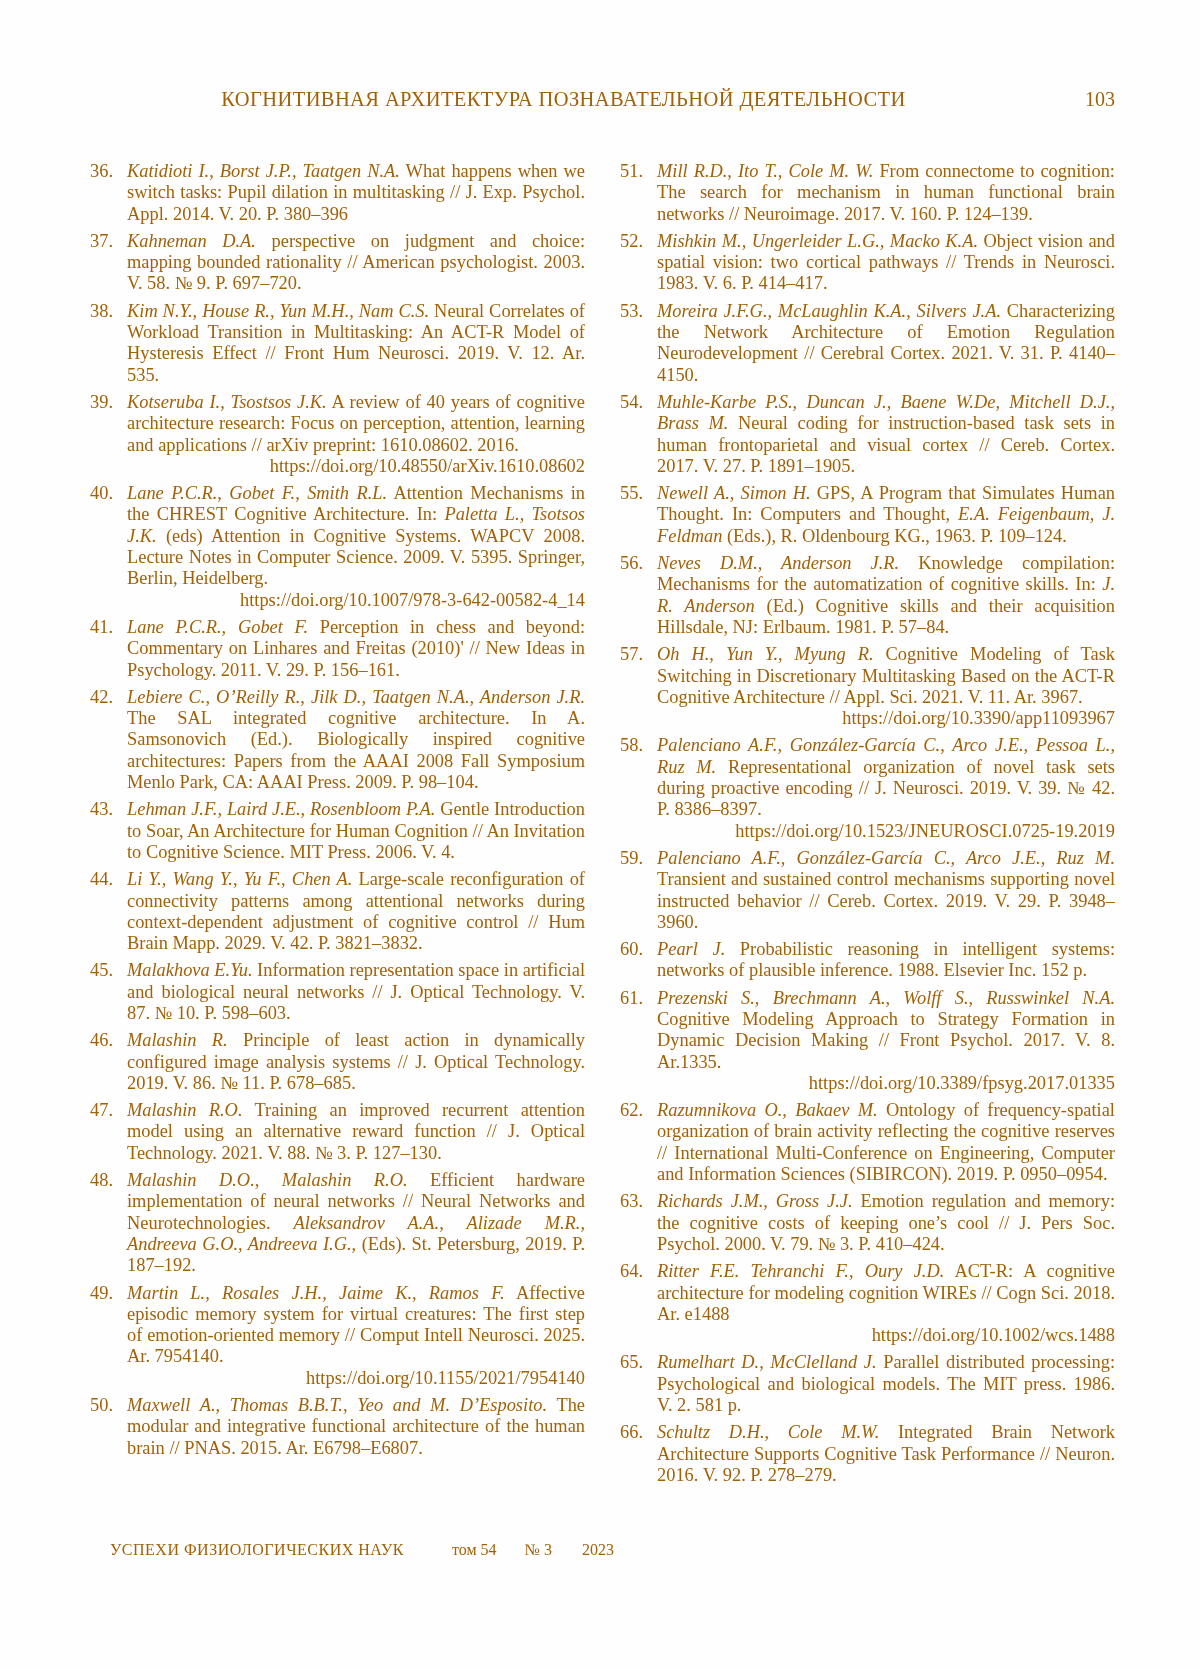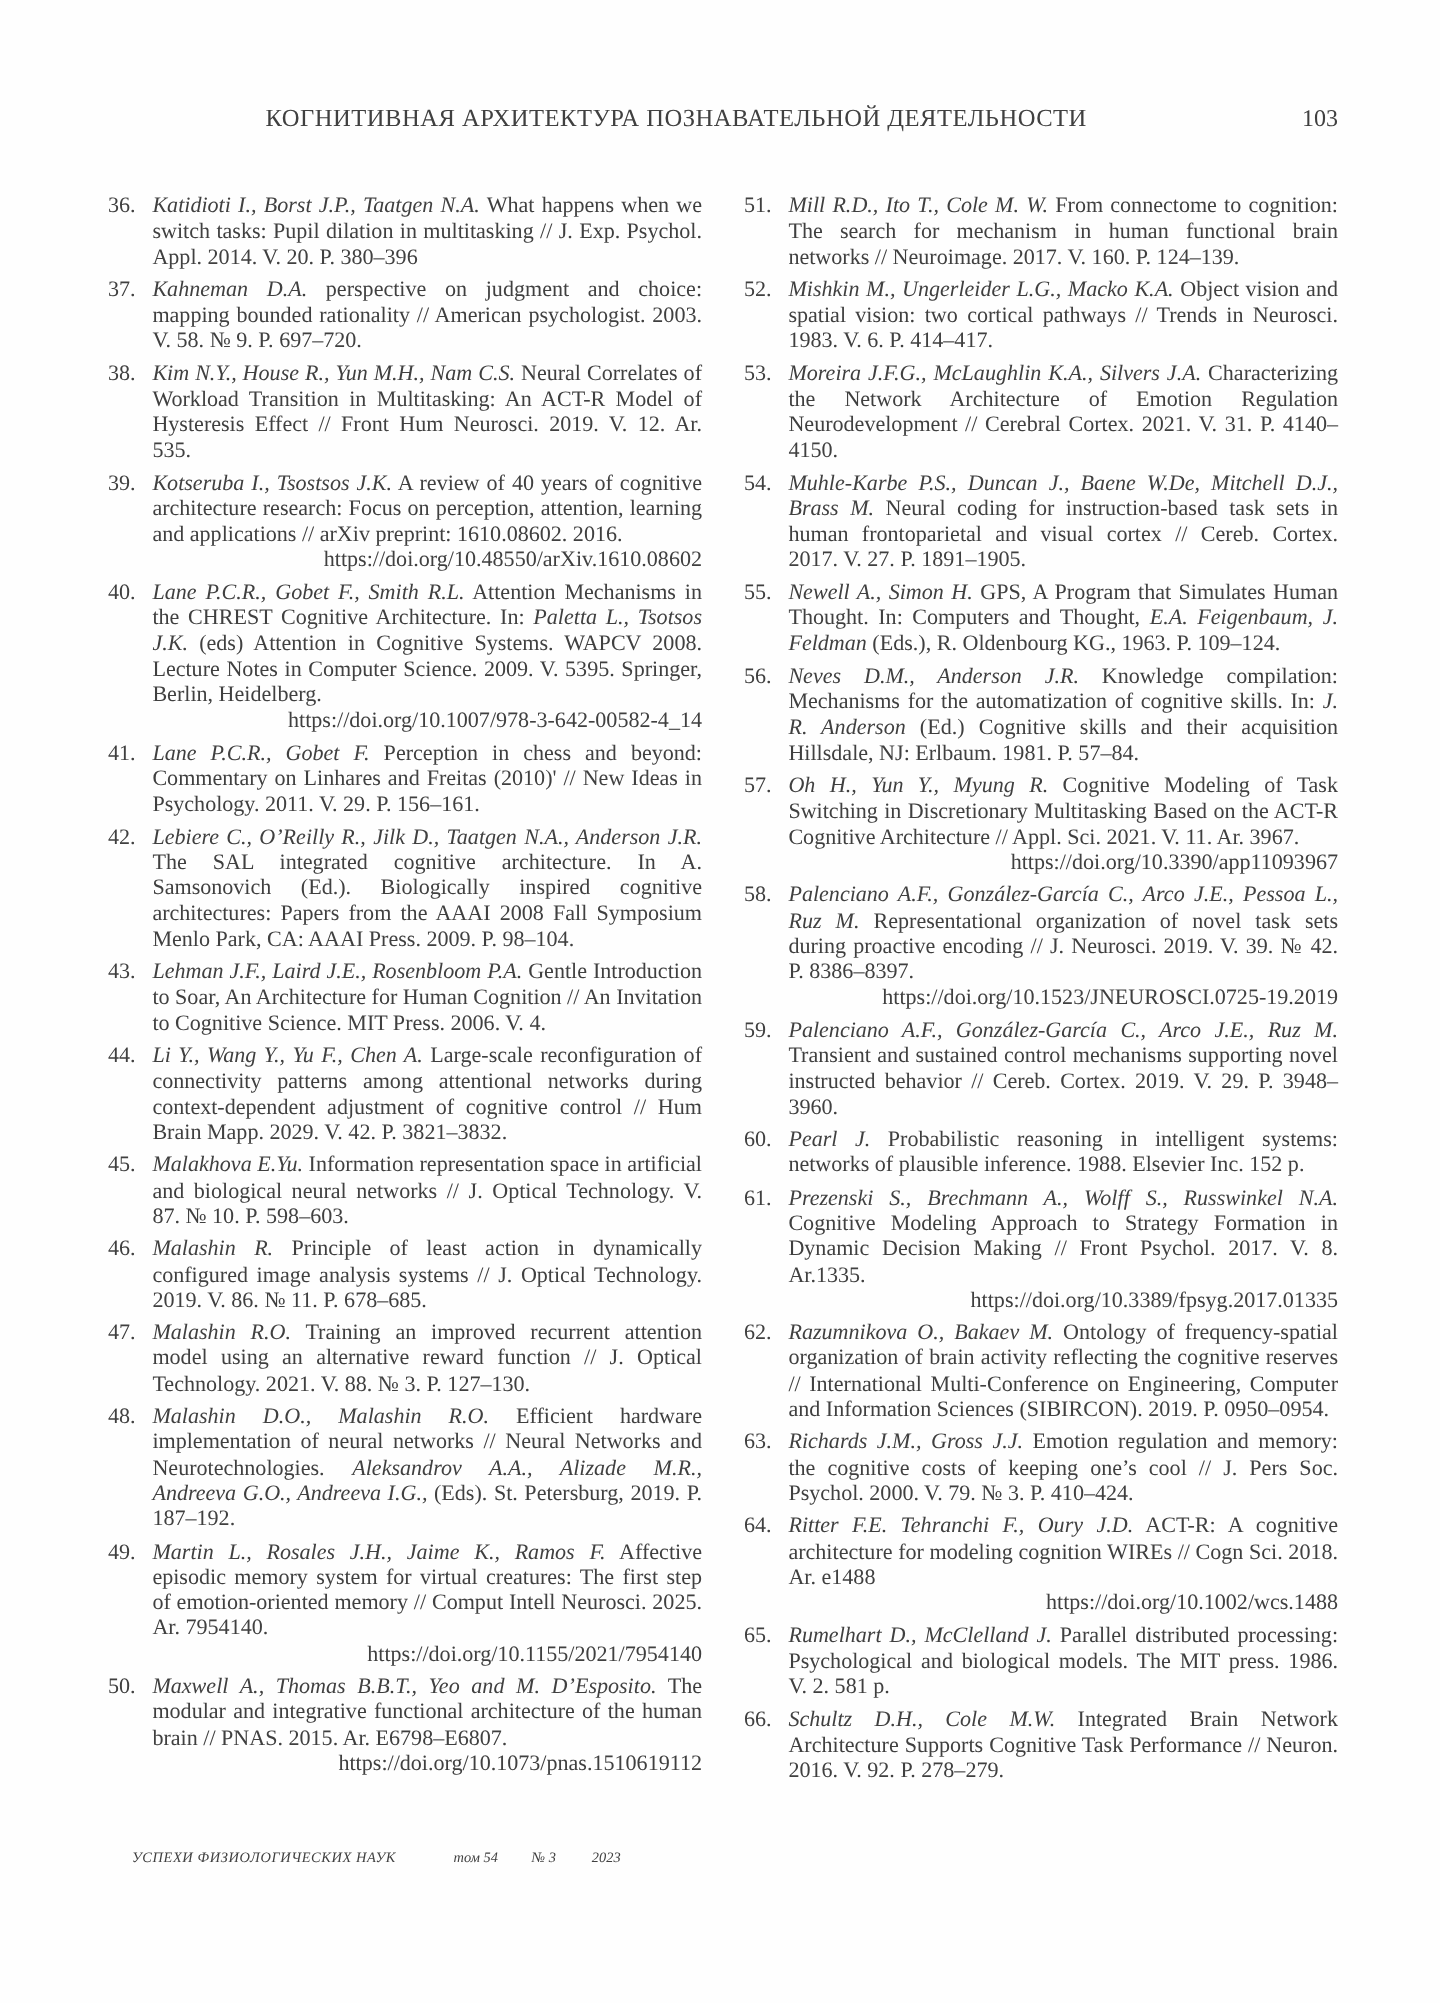--- a/index.html
+++ b/index.html
@@ -3,21 +3,21 @@
 <meta charset="utf-8">
 <style>
   html, body { margin: 0; padding: 0; background: #ffffff; }
   .page {
     position: relative;
     width: 1200px;
     height: 1669px;
     background: #fefefe;
     overflow: hidden;
     font-family: "Liberation Serif", "DejaVu Serif", serif;
-    color: #404040;
+    color: #a16207;
   }
   .header {
     position: absolute;
     top: 88px;
     left: 90px;
     width: 1025px;
     height: 30px;
   }
   .running-title {
     text-align: center;
@@ -59,23 +59,22 @@
   .ref-doi {
     text-align: right;
     word-break: break-all;
   }
   .footer {
     position: absolute;
     left: 110px;
     top: 1541px;
     display: flex;
     align-items: center;
-    font-size: 12px;
+    font-size: 16px;
     white-space: nowrap;
-    font-style: italic;
   }
   .footer .f-journal { letter-spacing: 0.5px; }
   .footer .f-volume { margin-left: 48px; }
   .footer .f-issue  { margin-left: 28px; }
   .footer .f-year   { margin-left: 30px; }
 </style>
 </head>
 <body>
 
 <div class="page">
@@ -94,21 +93,21 @@
         <div class="ref"><span class="ref-num">40.</span><span class="ref-body"><i>Lane P.C.R., Gobet F., Smith R.L.</i><span> Attention Mechanisms in the CHREST Cognitive Architecture. In: </span><i>Paletta L., Tsotsos J.K.</i><span> (eds) Attention in Cognitive Systems. WAPCV 2008. Lecture Notes in Computer Science. 2009. V. 5395. Springer, Berlin, Heidelberg.</span></span><div class="ref-doi">https://doi.org/10.1007/978-3-642-00582-4_14</div></div>
         <div class="ref"><span class="ref-num">41.</span><span class="ref-body"><i>Lane P.C.R., Gobet F.</i><span> Perception in chess and beyond: Commentary on Linhares and Freitas (2010)' // New Ideas in Psychology. 2011. V. 29. P. 156–161.</span></span></div>
         <div class="ref"><span class="ref-num">42.</span><span class="ref-body"><i>Lebiere C., O’Reilly R., Jilk D., Taatgen N.A., Anderson J.R.</i><span> The SAL integrated cognitive architecture. In A. Samsonovich (Ed.). Biologically inspired cognitive architectures: Papers from the AAAI 2008 Fall Symposium Menlo Park, CA: AAAI Press. 2009. P. 98–104.</span></span></div>
         <div class="ref"><span class="ref-num">43.</span><span class="ref-body"><i>Lehman J.F., Laird J.E., Rosenbloom P.A.</i><span> Gentle Introduction to Soar, An Architecture for Human Cognition // An Invitation to Cognitive Science. MIT Press. 2006. V. 4.</span></span></div>
         <div class="ref"><span class="ref-num">44.</span><span class="ref-body"><i>Li Y., Wang Y., Yu F., Chen A.</i><span> Large-scale reconfiguration of connectivity patterns among attentional networks during context-dependent adjustment of cognitive control // Hum Brain Mapp. 2029. V. 42. P. 3821–3832.</span></span></div>
         <div class="ref"><span class="ref-num">45.</span><span class="ref-body"><i>Malakhova E.Yu.</i><span> Information representation space in artificial and biological neural networks // J. Optical Technology. V. 87. № 10. P. 598–603.</span></span></div>
         <div class="ref"><span class="ref-num">46.</span><span class="ref-body"><i>Malashin R.</i><span> Principle of least action in dynamically configured image analysis systems // J. Optical Technology. 2019. V. 86. № 11. P. 678–685.</span></span></div>
         <div class="ref"><span class="ref-num">47.</span><span class="ref-body"><i>Malashin R.O.</i><span> Training an improved recurrent attention model using an alternative reward function // J. Optical Technology. 2021. V. 88. № 3. P. 127–130.</span></span></div>
         <div class="ref"><span class="ref-num">48.</span><span class="ref-body"><i>Malashin D.O., Malashin R.O.</i><span> Efficient hardware implementation of neural networks // Neural Networks and Neurotechnologies. </span><i>Aleksandrov A.A., Alizade M.R., Andreeva G.O., Andreeva I.G.,</i><span> (Eds). St. Petersburg, 2019. P. 187–192.</span></span></div>
         <div class="ref"><span class="ref-num">49.</span><span class="ref-body"><i>Martin L., Rosales J.H., Jaime K., Ramos F.</i><span> Affective episodic memory system for virtual creatures: The first step of emotion-oriented memory // Comput Intell Neurosci. 2025. Ar. 7954140.</span></span><div class="ref-doi">https://doi.org/10.1155/2021/7954140</div></div>
-        <div class="ref"><span class="ref-num">50.</span><span class="ref-body"><i>Maxwell A., Thomas B.B.T., Yeo and M. D’Esposito.</i><span> The modular and integrative functional architecture of the human brain // PNAS. 2015. Ar. E6798–E6807.</span></span><div class="ref-doi">https://doi.org/10.1073/pnas.1510619112</div></div>
+        <div class="ref"><span class="ref-num">50.</span><span class="ref-body"><i>Maxwell A., Thomas B.B.T., Yeo and M. D’Esposito.</i><span> The modular and integrative functional architecture of the human brain // PNAS. 2015. Ar. E6798–E6807.</span></span></div>
       </div>
     <div class="col" id="col-right">
         <div class="ref"><span class="ref-num">51.</span><span class="ref-body"><i>Mill R.D., Ito T., Cole M. W.</i><span> From connectome to cognition: The search for mechanism in human functional brain networks // Neuroimage. 2017. V. 160. P. 124–139.</span></span></div>
         <div class="ref"><span class="ref-num">52.</span><span class="ref-body"><i>Mishkin M., Ungerleider L.G., Macko K.A.</i><span> Object vision and spatial vision: two cortical pathways // Trends in Neurosci. 1983. V. 6. P. 414–417.</span></span></div>
         <div class="ref"><span class="ref-num">53.</span><span class="ref-body"><i>Moreira J.F.G., McLaughlin K.A., Silvers J.A.</i><span> Characterizing the Network Architecture of Emotion Regulation Neurodevelopment // Cerebral Cortex. 2021. V. 31. P. 4140–4150.</span></span></div>
         <div class="ref"><span class="ref-num">54.</span><span class="ref-body"><i>Muhle-Karbe P.S., Duncan J., Baene W.De, Mitchell D.J., Brass M.</i><span> Neural coding for instruction-based task sets in human frontoparietal and visual cortex // Cereb. Cortex. 2017. V. 27. P. 1891–1905.</span></span></div>
         <div class="ref"><span class="ref-num">55.</span><span class="ref-body"><i>Newell A., Simon H.</i><span> GPS, A Program that Simulates Human Thought. In: Computers and Thought, </span><i>E.A. Feigenbaum, J. Feldman</i><span> (Eds.), R. Oldenbourg KG., 1963. P. 109–124.</span></span></div>
         <div class="ref"><span class="ref-num">56.</span><span class="ref-body"><i>Neves D.M., Anderson J.R.</i><span> Knowledge compilation: Mechanisms for the automatization of cognitive skills. In: </span><i>J. R. Anderson</i><span> (Ed.) Cognitive skills and their acquisition Hillsdale, NJ: Erlbaum. 1981. P. 57–84.</span></span></div>
         <div class="ref"><span class="ref-num">57.</span><span class="ref-body"><i>Oh H., Yun Y., Myung R.</i><span> Cognitive Modeling of Task Switching in Discretionary Multitasking Based on the ACT-R Cognitive Architecture // Appl. Sci. 2021. V. 11. Ar. 3967.</span></span><div class="ref-doi">https://doi.org/10.3390/app11093967</div></div>
         <div class="ref"><span class="ref-num">58.</span><span class="ref-body"><i>Palenciano A.F., González-García C., Arco J.E., Pessoa L., Ruz M.</i><span> Representational organization of novel task sets during proactive encoding // J. Neurosci. 2019. V. 39. № 42. P. 8386–8397.</span></span><div class="ref-doi">https://doi.org/10.1523/JNEUROSCI.0725-19.2019</div></div>

